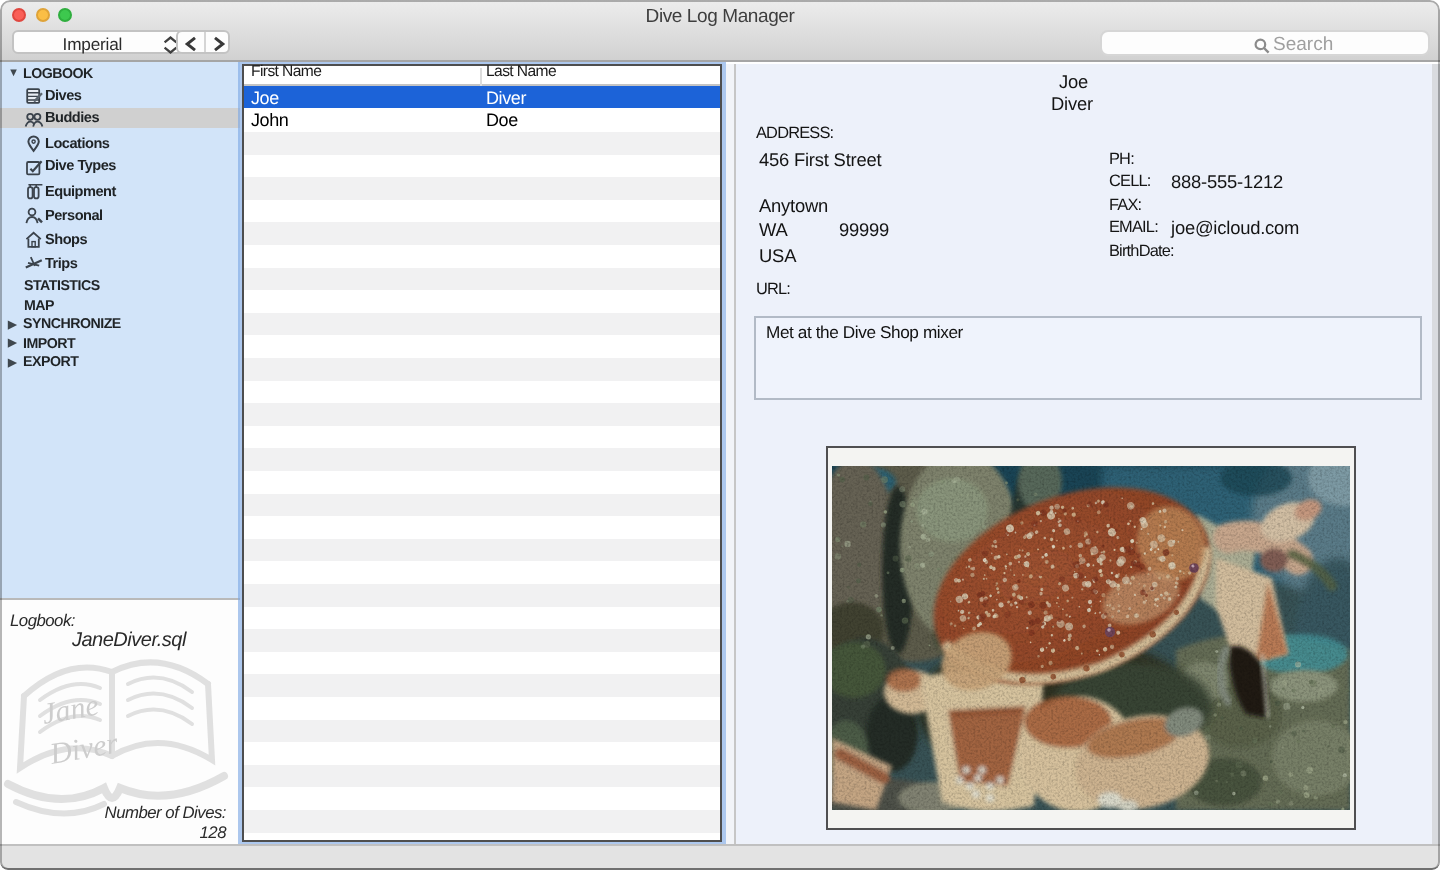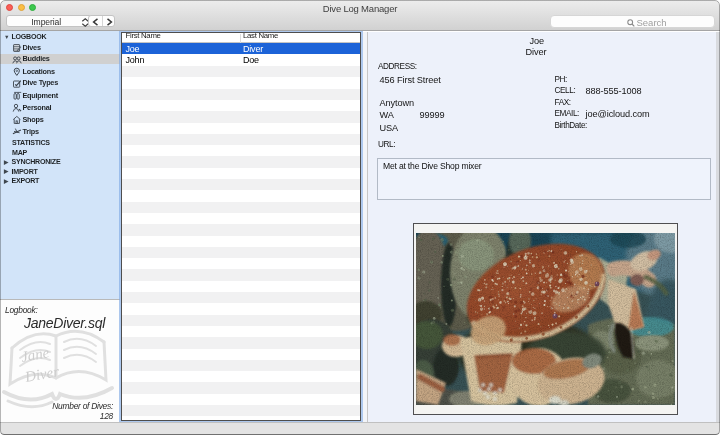--- a/index.html
+++ b/index.html
@@ -29,21 +29,21 @@
   .sidebar { position:absolute; left:0; top:31px; width:119.5px; height:268px; background:#d2e4f9; z-index:1; }
   .sbsel { position:absolute; left:0; top:22.5px; width:119.5px; height:10.8px; background:#d0d0d0; }
   .sbrow { position:absolute; left:0; width:119.5px; height:11px; font-size:7.3px; font-weight:bold; letter-spacing:-0.25px; color:#1f2326; }
   .sbrow .txt { position:absolute; left:22.5px; top:0; }
   .sbrow.caps { font-size:7.1px; }
   .sbrow.caps .txt { left:11.5px; }
   .sbrow .tri { position:absolute; left:4px; top:1px; font-size:5.6px; letter-spacing:0; color:#3f474e; }
   .sbrow .ic { position:absolute; left:12px; top:0.5px; width:9px; height:9px; }
   .sbwhite { position:absolute; left:0; top:299px; width:119.5px; height:123.5px; background:#fdfdfd; border-top:1px solid #b9b9b9; z-index:1; }
   .sbwhite .lb1 { position:absolute; left:5px; top:5px; font-size:8.4px; letter-spacing:-0.25px; font-style:italic; color:#2a2a2a; }
-  .sbwhite .lb2 { position:absolute; left:24px; top:15px; font-size:14px; letter-spacing:-0.25px; font-style:italic; color:#2a2a2a; }
+  .sbwhite .lb2 { position:absolute; left:36px; top:15px; font-size:10px; letter-spacing:-0.25px; font-style:italic; color:#2a2a2a; }
   .sbwhite .nd  { position:absolute; right:6.5px; top:101px; font-size:8.4px; letter-spacing:-0.25px; font-style:italic; color:#2a2a2a; }
   .sbwhite .nd2 { position:absolute; right:6.5px; top:111px; font-size:8.4px; letter-spacing:-0.25px; font-style:italic; color:#2a2a2a; }
 
   
   .tablewrap { position:absolute; left:120.5px; top:31.5px; width:240px; height:389.5px;
     border:1px solid #4e4e4e; background:#fff; z-index:2;
     box-shadow:0 0 0 2px rgba(122,167,228,0.62); }
   .thead { position:absolute; left:0; top:0; width:100%; height:10.8px; background:#fff; border-bottom:1px solid #c4c4c4; }
   .thead .h1 { position:absolute; left:4px; top:-1.3px; font-size:7.8px; letter-spacing:-0.3px; color:#1b1b1b; }
   .thead .h2 { position:absolute; left:121.5px; top:-1.3px; font-size:7.8px; letter-spacing:-0.3px; color:#1b1b1b; }
@@ -259,21 +259,21 @@
     <div class="rp lb" style="left:10.5px; top:30px;">ADDRESS:</div>
     <div class="rp" style="left:12px; top:43.5px;">456 First Street</div>
     <div class="rp" style="left:12px; top:66px;">Anytown</div>
     <div class="rp" style="left:12px; top:78.5px;">WA</div>
     <div class="rp" style="left:52px; top:78.5px;">99999</div>
     <div class="rp" style="left:12px; top:91.5px;">USA</div>
     <div class="rp lb" style="left:10.5px; top:108.3px;">URL:</div>
     <div class="rp lb" style="left:10.5px; top:136px;">Comments:</div>
     <div class="rp lb" style="left:187px; top:43px;">PH:</div>
     <div class="rp lb" style="left:187px; top:54.5px;">CELL:</div>
-    <div class="rp" style="left:218px; top:54.5px;">888-555-1008</div>
+    <div class="rp" style="left:218px; top:54.5px;">888-555-1212</div>
     <div class="rp lb" style="left:187px; top:66px;">FAX:</div>
     <div class="rp lb" style="left:187px; top:77.5px;">EMAIL:</div>
     <div class="rp" style="left:218px; top:77.5px;">joe@icloud.com</div>
     <div class="rp lb" style="left:187px; top:89px;">BirthDate:</div>
     <div class="commentbox">
         <span>Met at the Dive Shop mixer</span>
       </div>
     <div class="photoframe">
         <div class="photo" id="crab"><svg width="259" height="172" viewBox="0 0 259 172">
 <defs>

